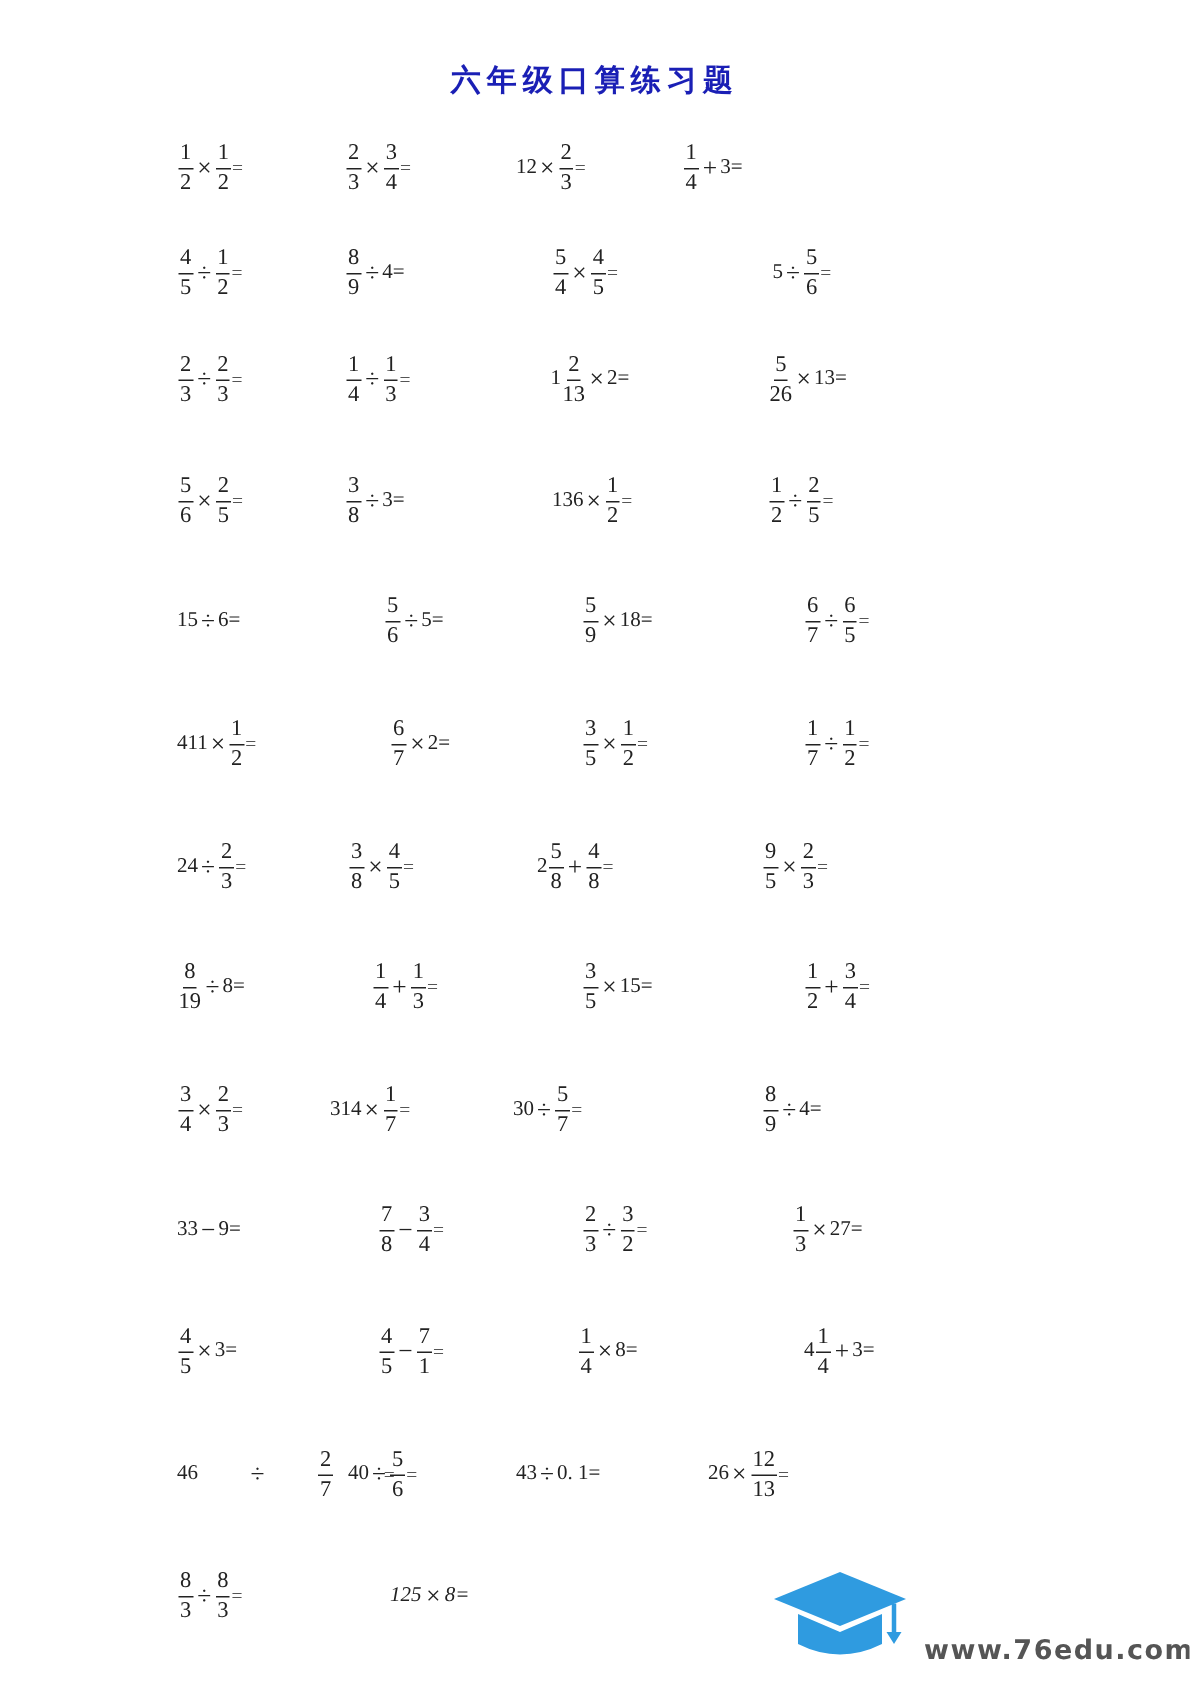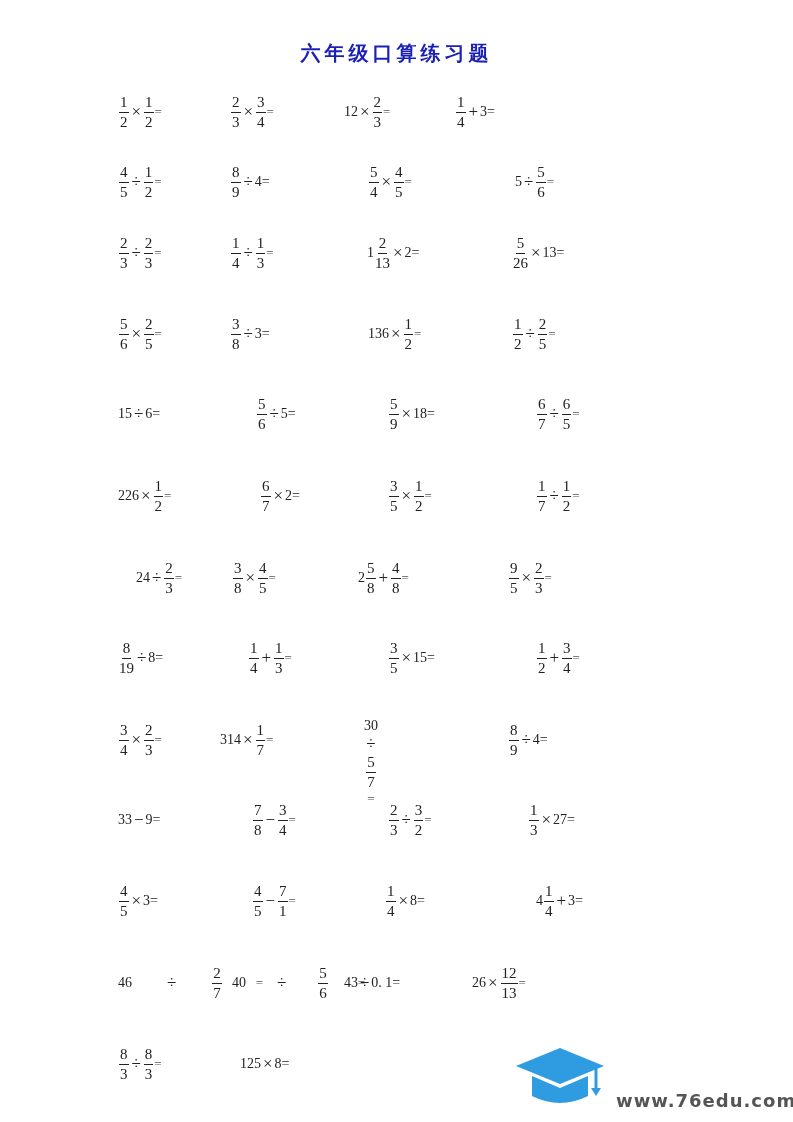--- a/index.html
+++ b/index.html
@@ -219,21 +219,21 @@
         <span class="den">7</span>
       </span>
       <span class="tok op">÷</span>
       <span class="frac">
         <span class="num">6</span>
         <span class="den">5</span>
       </span>
       <span class="tok eq">=</span>
     </div>
     <div class="prob" style="left: 118px; top: 474px;">
-      <span class="tok">226</span>
+      <span class="tok">411</span>
       <span class="tok op">×</span>
       <span class="frac">
         <span class="num">1</span>
         <span class="den">2</span>
       </span>
       <span class="tok eq">=</span>
     </div>
     <div class="prob" style="left: 260px; top: 474px;">
       <span class="frac">
         <span class="num">6</span>
@@ -259,21 +259,21 @@
         <span class="num">1</span>
         <span class="den">7</span>
       </span>
       <span class="tok op">÷</span>
       <span class="frac">
         <span class="num">1</span>
         <span class="den">2</span>
       </span>
       <span class="tok eq">=</span>
     </div>
-    <div class="prob" style="left: 118px; top: 556px; margin-left: 18px;">
+    <div class="prob" style="left: 118px; top: 556px;">
       <span class="tok">24</span>
       <span class="tok op">÷</span>
       <span class="frac">
         <span class="num">2</span>
         <span class="den">3</span>
       </span>
       <span class="tok eq">=</span>
     </div>
     <div class="prob" style="left: 232px; top: 556px;">
       <span class="frac">
@@ -366,21 +366,21 @@
     </div>
     <div class="prob" style="left: 220px; top: 718px;">
       <span class="tok">314</span>
       <span class="tok op">×</span>
       <span class="frac">
         <span class="num">1</span>
         <span class="den">7</span>
       </span>
       <span class="tok eq">=</span>
     </div>
-    <div class="prob" style="left: 364px; top: 718px; flex-direction: column;">
+    <div class="prob" style="left: 342px; top: 718px;">
       <span class="tok">30</span>
       <span class="tok op">÷</span>
       <span class="frac">
         <span class="num">5</span>
         <span class="den">7</span>
       </span>
       <span class="tok eq">=</span>
     </div>
     <div class="prob" style="left: 508px; top: 718px;">
       <span class="frac">
@@ -466,21 +466,21 @@
     </div>
     <div class="prob" style="left: 118px; top: 961px; gap: 33px;">
       <span class="tok">46</span>
       <span class="tok op">÷</span>
       <span class="frac">
         <span class="num">2</span>
         <span class="den">7</span>
       </span>
       <span class="tok eq">=</span>
     </div>
-    <div class="prob" style="left: 232px; top: 961px; gap: 29px;">
+    <div class="prob" style="left: 232px; top: 961px;">
       <span class="tok">40</span>
       <span class="tok op">÷</span>
       <span class="frac">
         <span class="num">5</span>
         <span class="den">6</span>
       </span>
       <span class="tok eq">=</span>
     </div>
     <div class="prob" style="left: 344px; top: 961px;">
       <span class="tok">43</span>
@@ -501,21 +501,21 @@
         <span class="num">8</span>
         <span class="den">3</span>
       </span>
       <span class="tok op">÷</span>
       <span class="frac">
         <span class="num">8</span>
         <span class="den">3</span>
       </span>
       <span class="tok eq">=</span>
     </div>
-    <div class="prob" style="left: 240px; top: 1042px;">
+    <div class="prob" style="left: 260px; top: 1042px; font-style: italic;">
       <span class="tok">125</span>
       <span class="tok op">×</span>
       <span class="tok">8=</span>
     </div>
   </div>
 
 <div class="logo">
   <svg class="logo-cap" width="96" height="66" viewBox="0 0 96 66">
     <path d="M4 22 L48 4 L92 22 L48 40 Z" fill="#2f9be0"></path>
     <path d="M20 32 L20 52 Q48 66 76 52 L76 32 L48 44 Z" fill="#2f9be0"></path>

